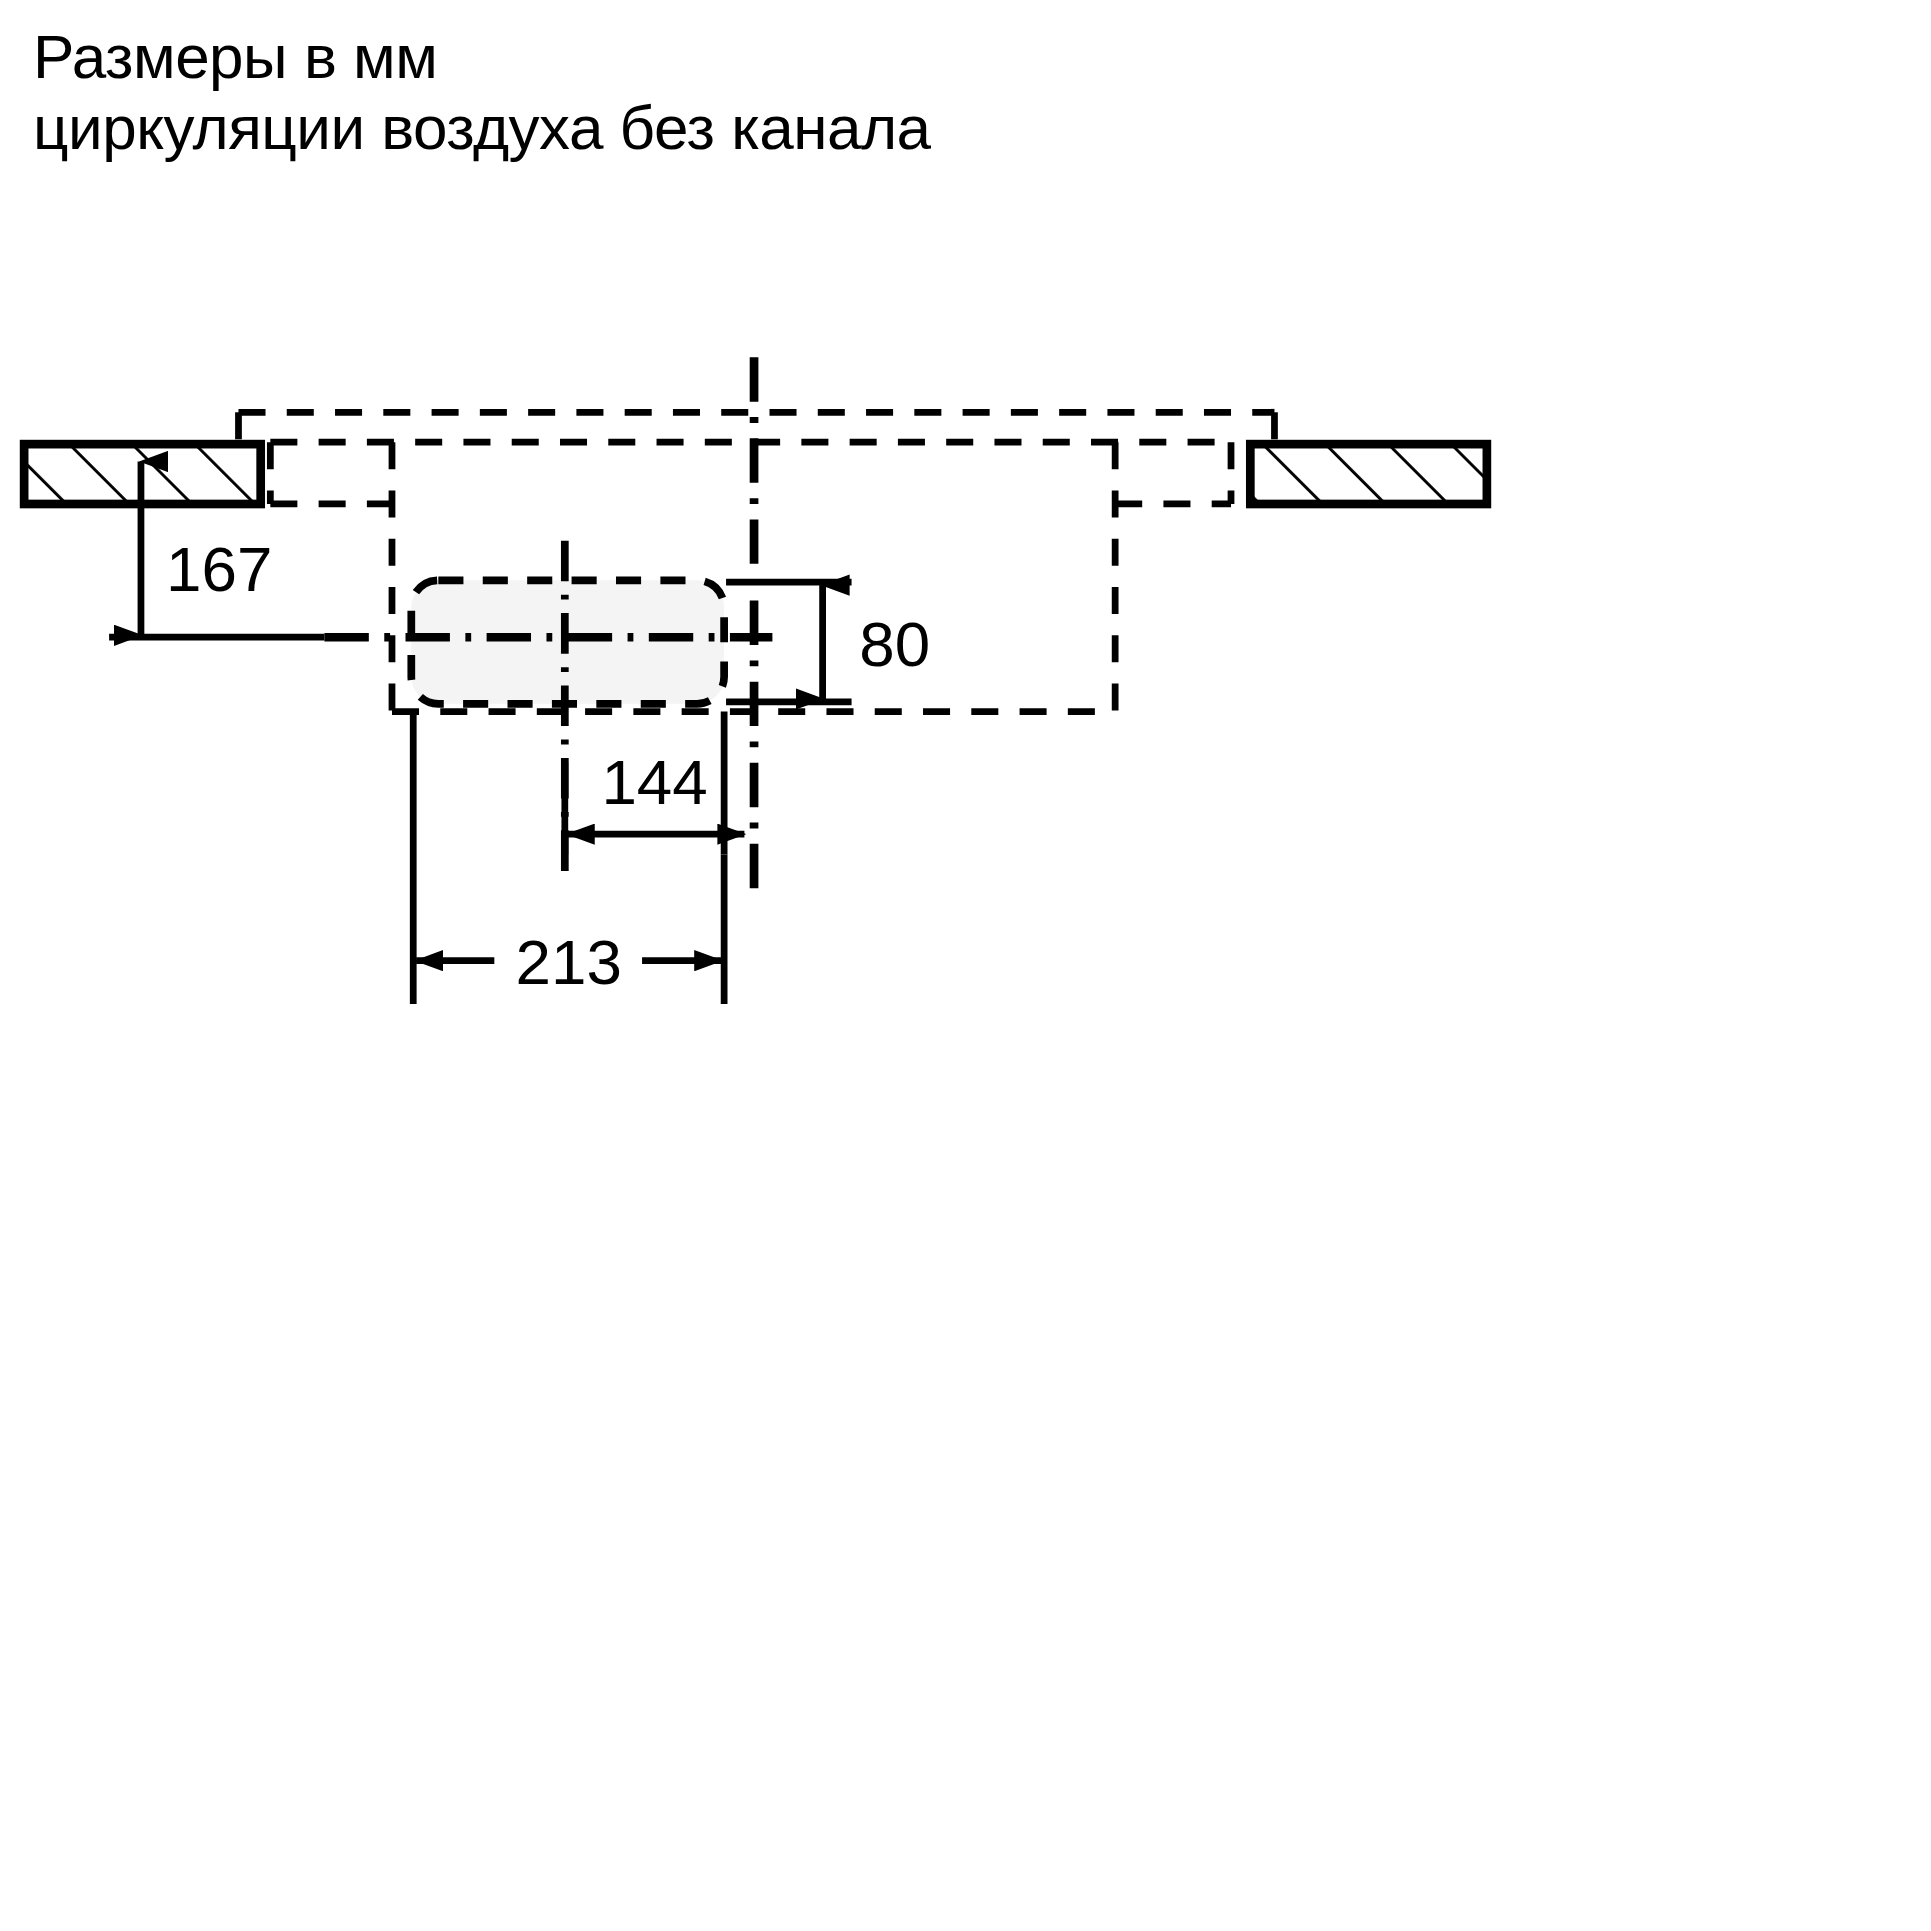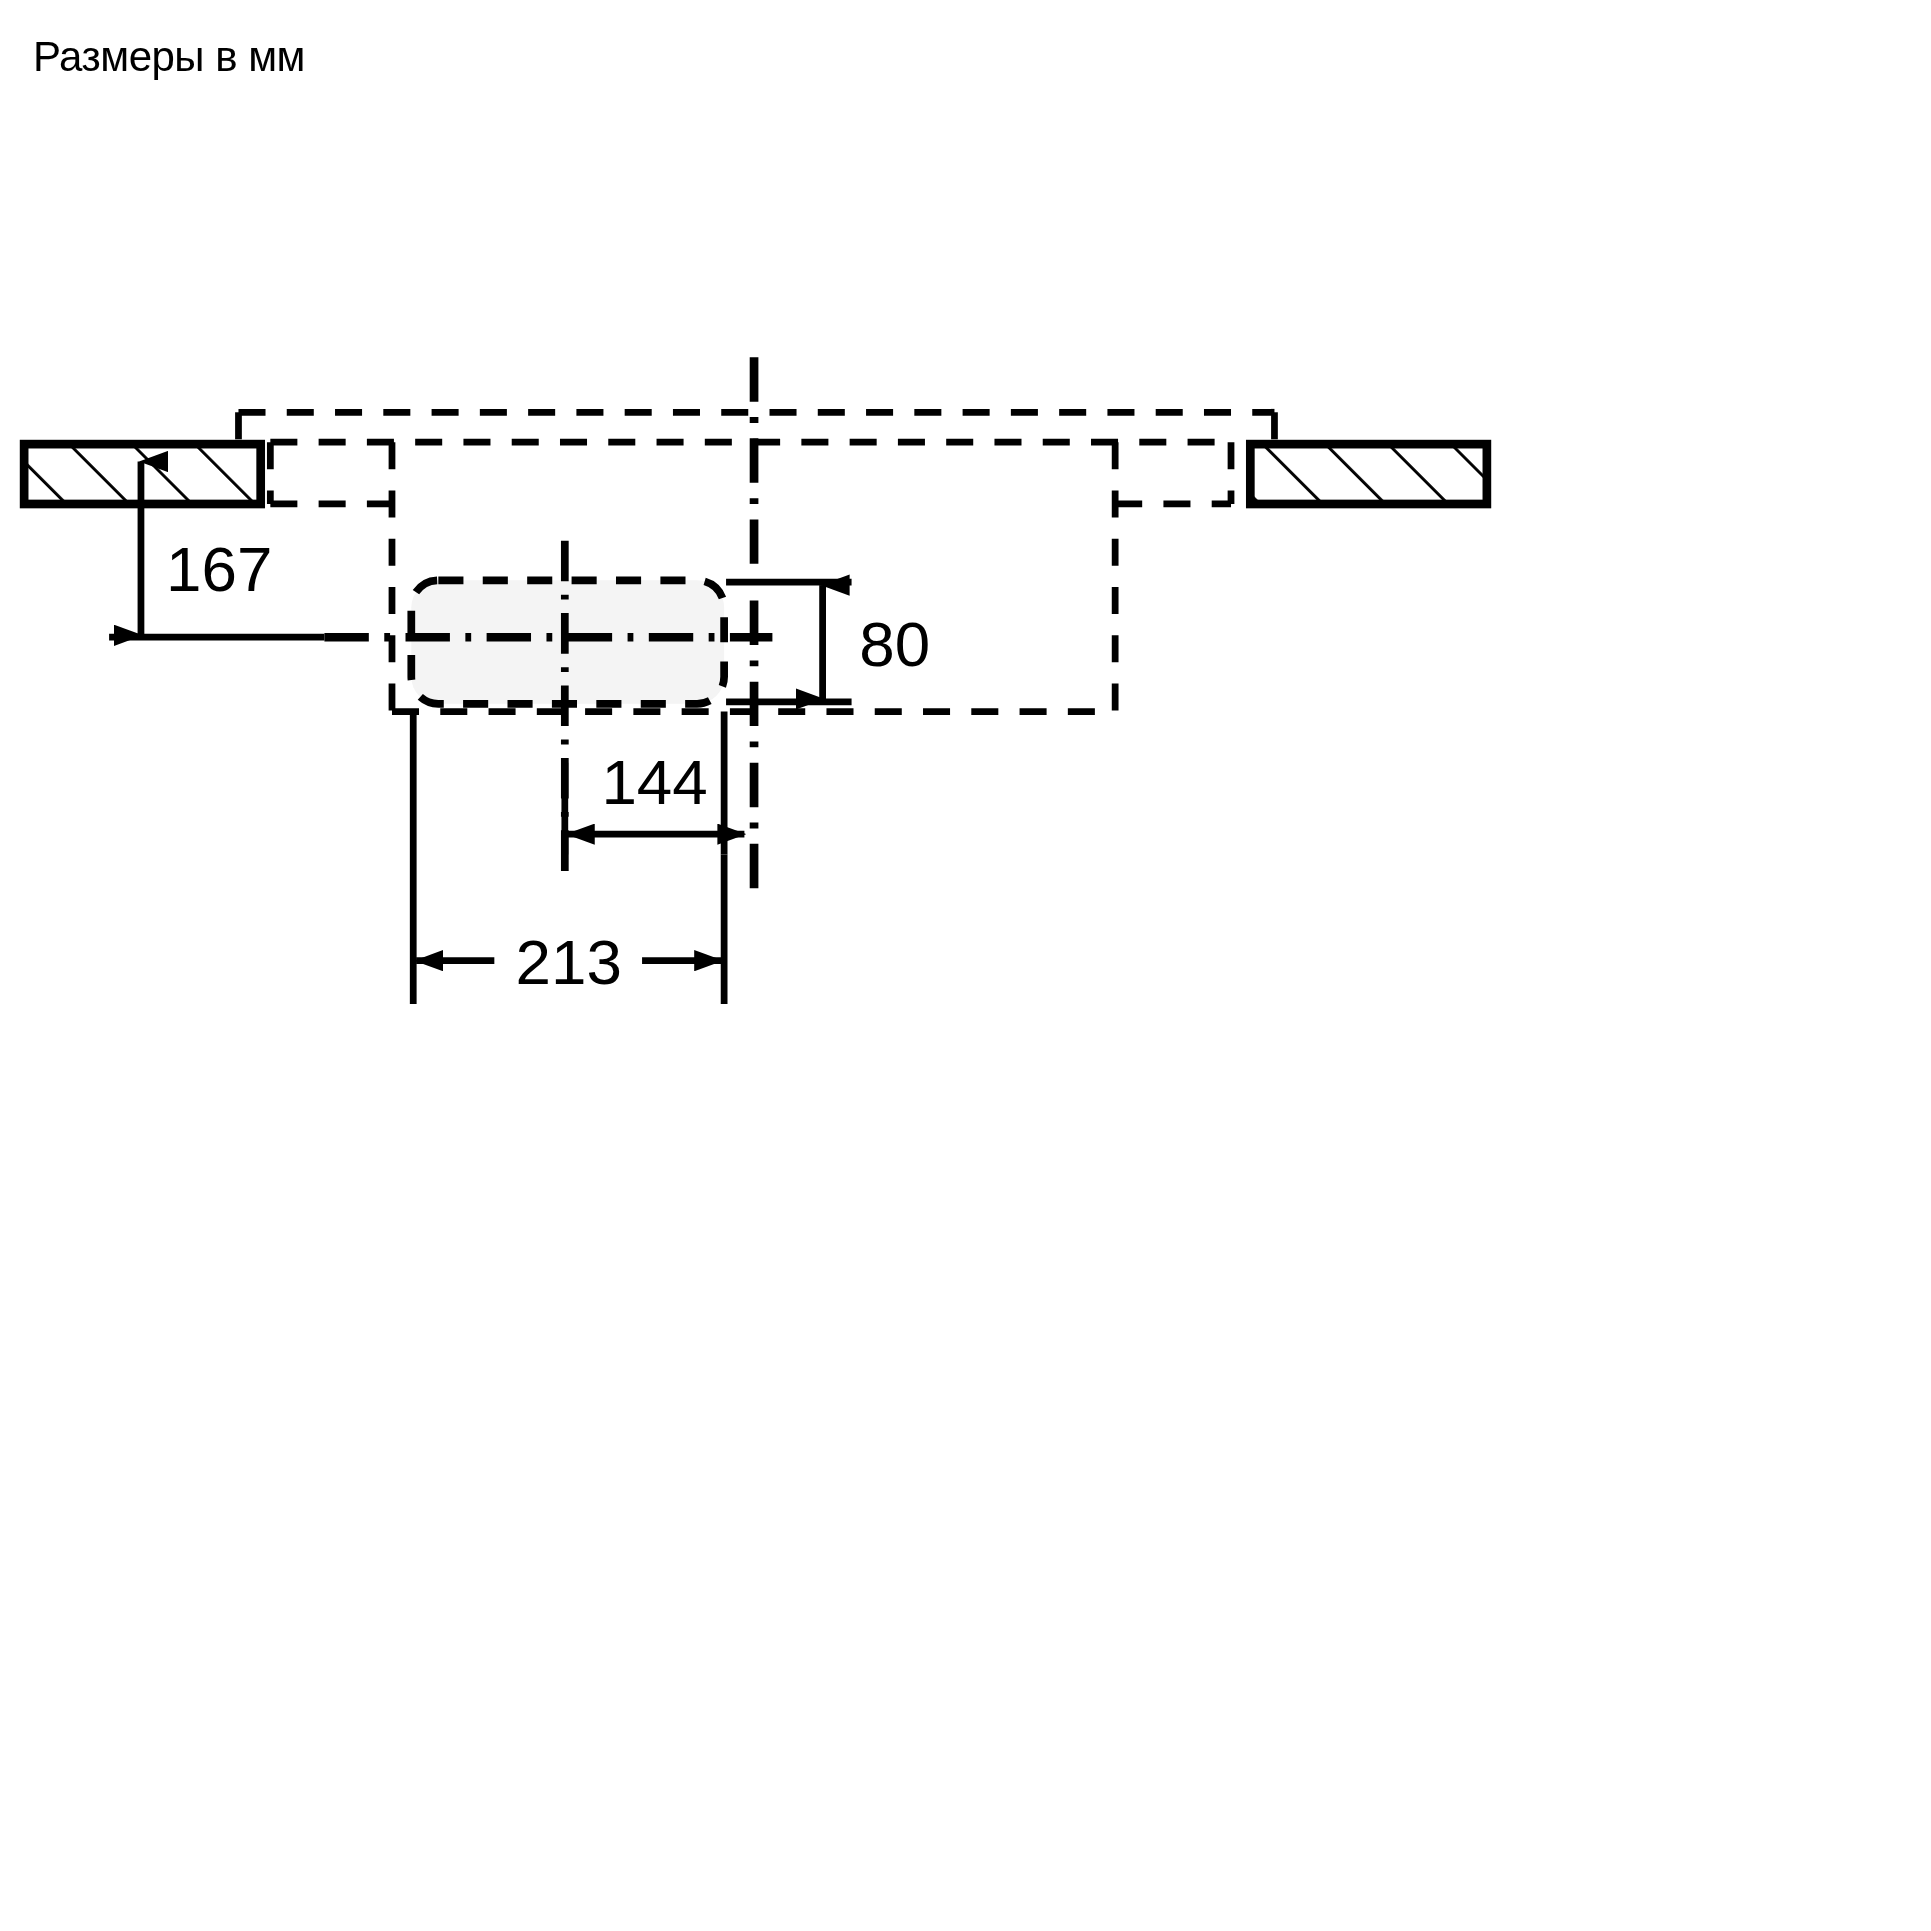--- a/index.html
+++ b/index.html
@@ -21,21 +21,21 @@
     height: 1931px;
     background: #ffffff;
   }
   #caption {
     position: absolute;
     left: 33px;
     top: 21px;
     width: 1738px;
   }
   #caption .cap-line {
-    font-size: 42px;
+    font-size: 62px;
     line-height: 71px;
     letter-spacing: -0.5px;
     color: #000000;
     white-space: pre;
   }
   #drawing {
     position: absolute;
     left: 0;
     top: 0;
     width: 1931px;
@@ -48,20 +48,21 @@
     fill: #000000;
   }
 </style>
 </head>
 <body>
 
 <div id="page">
 
   <div id="caption">
     <div class="cap-line">Размеры в мм</div>
+    <div class="cap-line">циркуляции воздуха без канала</div>
   </div>
 
   <div id="drawing">
     <svg width="1931" height="1931" viewBox="0 0 2000 2000" xmlns="http://www.w3.org/2000/svg">
 
       <defs>
         <marker id="arrUp" markerWidth="22" markerHeight="30" refX="11" refY="2" orient="auto-start-reverse" markerUnits="userSpaceOnUse">
           <path d="M11,0 L22,30 L0,30 Z" fill="#000"></path>
         </marker>
         <marker id="arrEnd" markerWidth="30" markerHeight="22" refX="28" refY="11" orient="auto" markerUnits="userSpaceOnUse">

